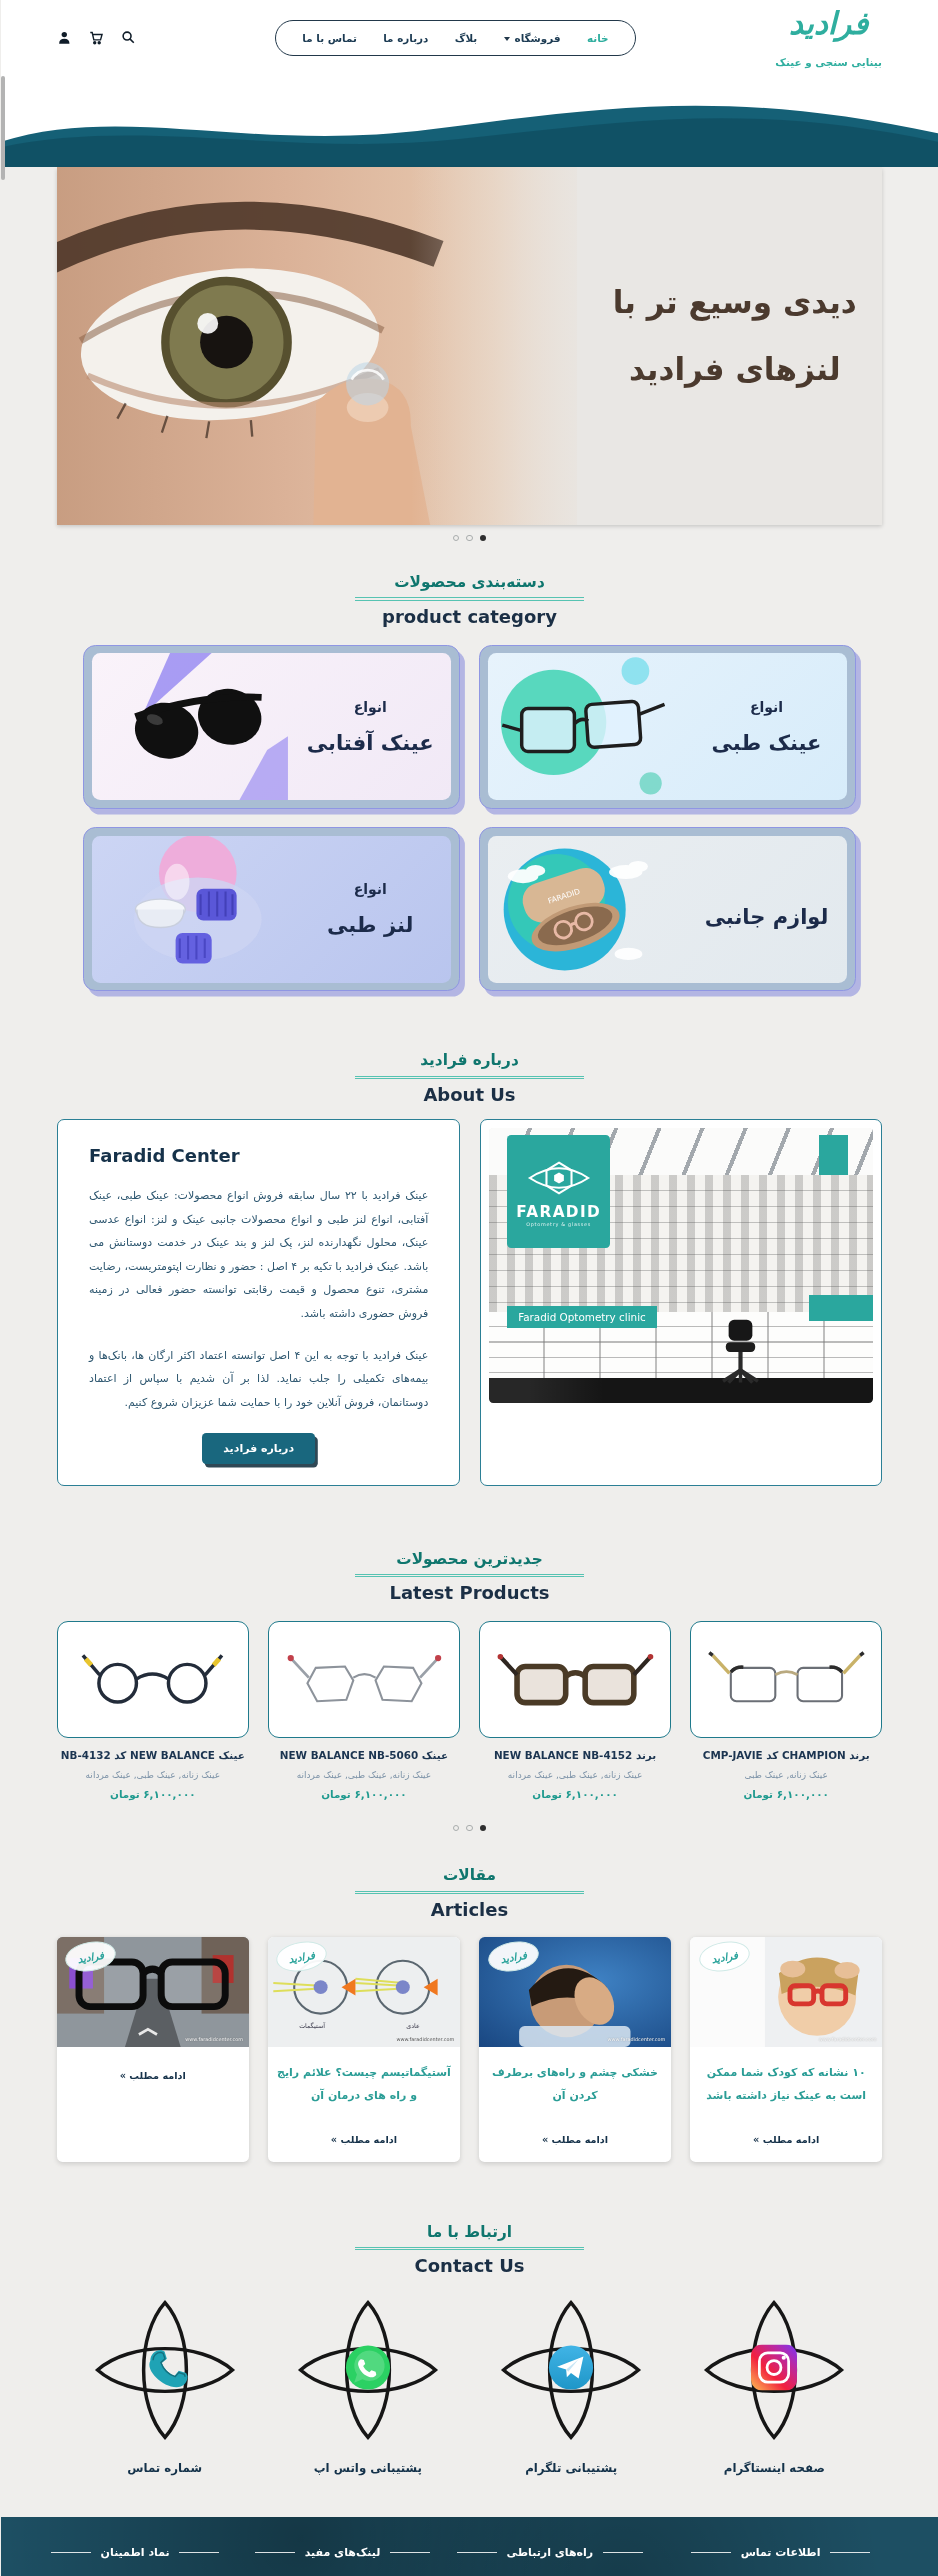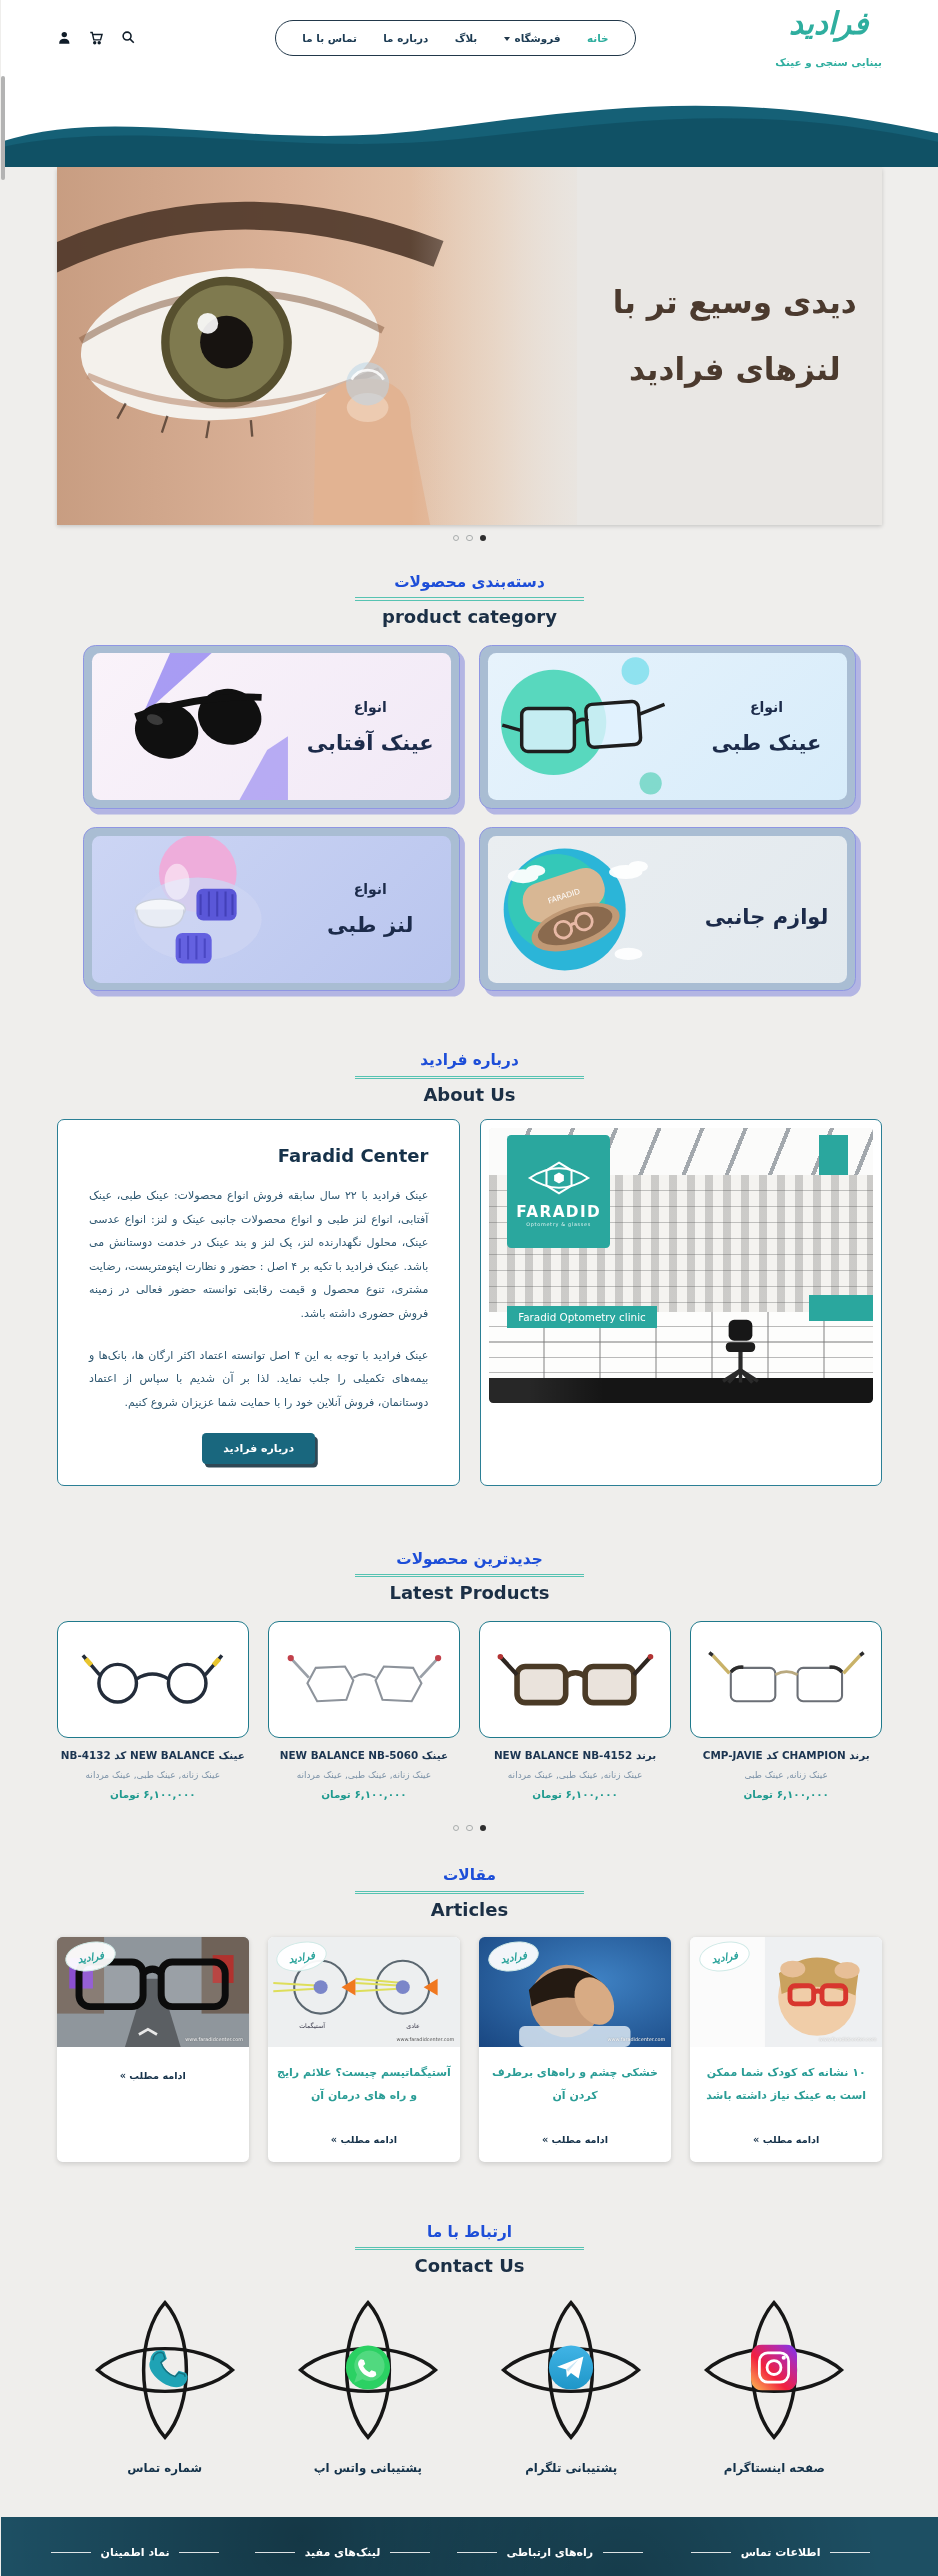--- a/index.html
+++ b/index.html
@@ -36,21 +36,21 @@
   .hero-photo svg { width:100%; height:100%; display:block; }
   .hero-text { position:absolute; right:7px; top:50%; transform:translateY(-58%); width:34%;
     text-align:center; color:#4b3a2e; font-size:31px; font-weight:bold; line-height:2.15; }
   .hero-dots { display:flex; justify-content:center; align-items:center; gap:7px; padding:9.7px 0 4.2px; }
   .dot { width:6.3px; height:6.3px; border-radius:50%; }
   .dot.on { background:#2e2e2e; }
   .dot.off { border:1.1px solid #a9adad; background:transparent; }
 
   
   .sec-head { text-align:center; padding-top:28px; }
-  .sec-head .fa { font-size:15.3px; font-weight:bold; color:#1d4ed8; }
+  .sec-head .fa { font-size:15.3px; font-weight:bold; color:#0f766e; }
   .sec-lines { width:229px; height:3.5px; margin:6.3px auto 4.9px;
     border-top:0.7px solid #56c3b2; border-bottom:0.7px solid #56c3b2; }
   .sec-head .en { font-size:18px; font-weight:bold; color:#1b2f45; }
 
   
   .cat-grid { margin:18px 83px 32px; display:grid; grid-template-columns:1fr 1fr; gap:18px 19.5px; }
   .cat-card { border-radius:12.5px; padding:7.6px; background:#a9bdd3; border:1.4px solid #8f96e3;
     box-shadow:4.9px 5.6px 0 rgba(130,135,220,.55); cursor:pointer; }
   .cat-inner { border-radius:8.3px; overflow:hidden; display:flex; height:147px; }
   .cat-text { width:45%; display:flex; flex-direction:column; justify-content:center;
@@ -62,21 +62,21 @@
   .bg-optical { background:linear-gradient(135deg,#e7f3fc,#d7ecfa); }
   .bg-sun { background:linear-gradient(135deg,#faf3fa,#f1e9f6); }
   .bg-acc { background:linear-gradient(135deg,#eaeef1,#e2e9ee); }
   .bg-lens { background:linear-gradient(135deg,#ccd5f4,#b9c5ee); }
 
   
   .about-wrap { margin:14px 57px 36px; display:flex; gap:19.5px; }
   .about-card { width:50%; background:#fff; border:1.4px solid #2b7f95; border-radius:7px; }
   .about-photo { padding:8.3px; }
   .about-textcard { padding:25px 31px 21px; }
-  .about-title { text-align:right; font-size:18px; font-weight:bold; color:#16324a; margin-bottom:18px; }
+  .about-title { text-align:left; font-size:18px; font-weight:bold; color:#16324a; margin-bottom:18px; }
   .about-p { color:#2e5770; font-size:11px; line-height:2.15; text-align:justify; margin-bottom:18px; }
   .about-btn { display:block; margin:4.2px auto 0; background:#19677e; color:#fff; border:none;
     font-family:inherit; font-size:11px; font-weight:bold; padding:9px 21px; border-radius:4.2px;
     box-shadow:2.8px 3.5px 0 rgba(10,40,55,.85); cursor:pointer; }
   .clinic { position:relative; height:275px; background:#f1f1ef; border-radius:4.2px; overflow:hidden; }
   .c-ceiling { position:absolute; top:0; left:0; right:0; height:17%; background:#fbfbfa;
     background-image:repeating-linear-gradient(112deg,transparent 0 36px,rgba(90,100,110,.55) 36px 40px); }
   .c-wall { position:absolute; top:17%; left:0; right:0; bottom:33%; background:#f4f3f0;
     background-image:repeating-linear-gradient(180deg,transparent 0 14.6px,rgba(70,70,70,.30) 14.6px 16px),
       repeating-linear-gradient(90deg,rgba(60,60,60,.22) 0 8.3px,transparent 8.3px 18px); }

